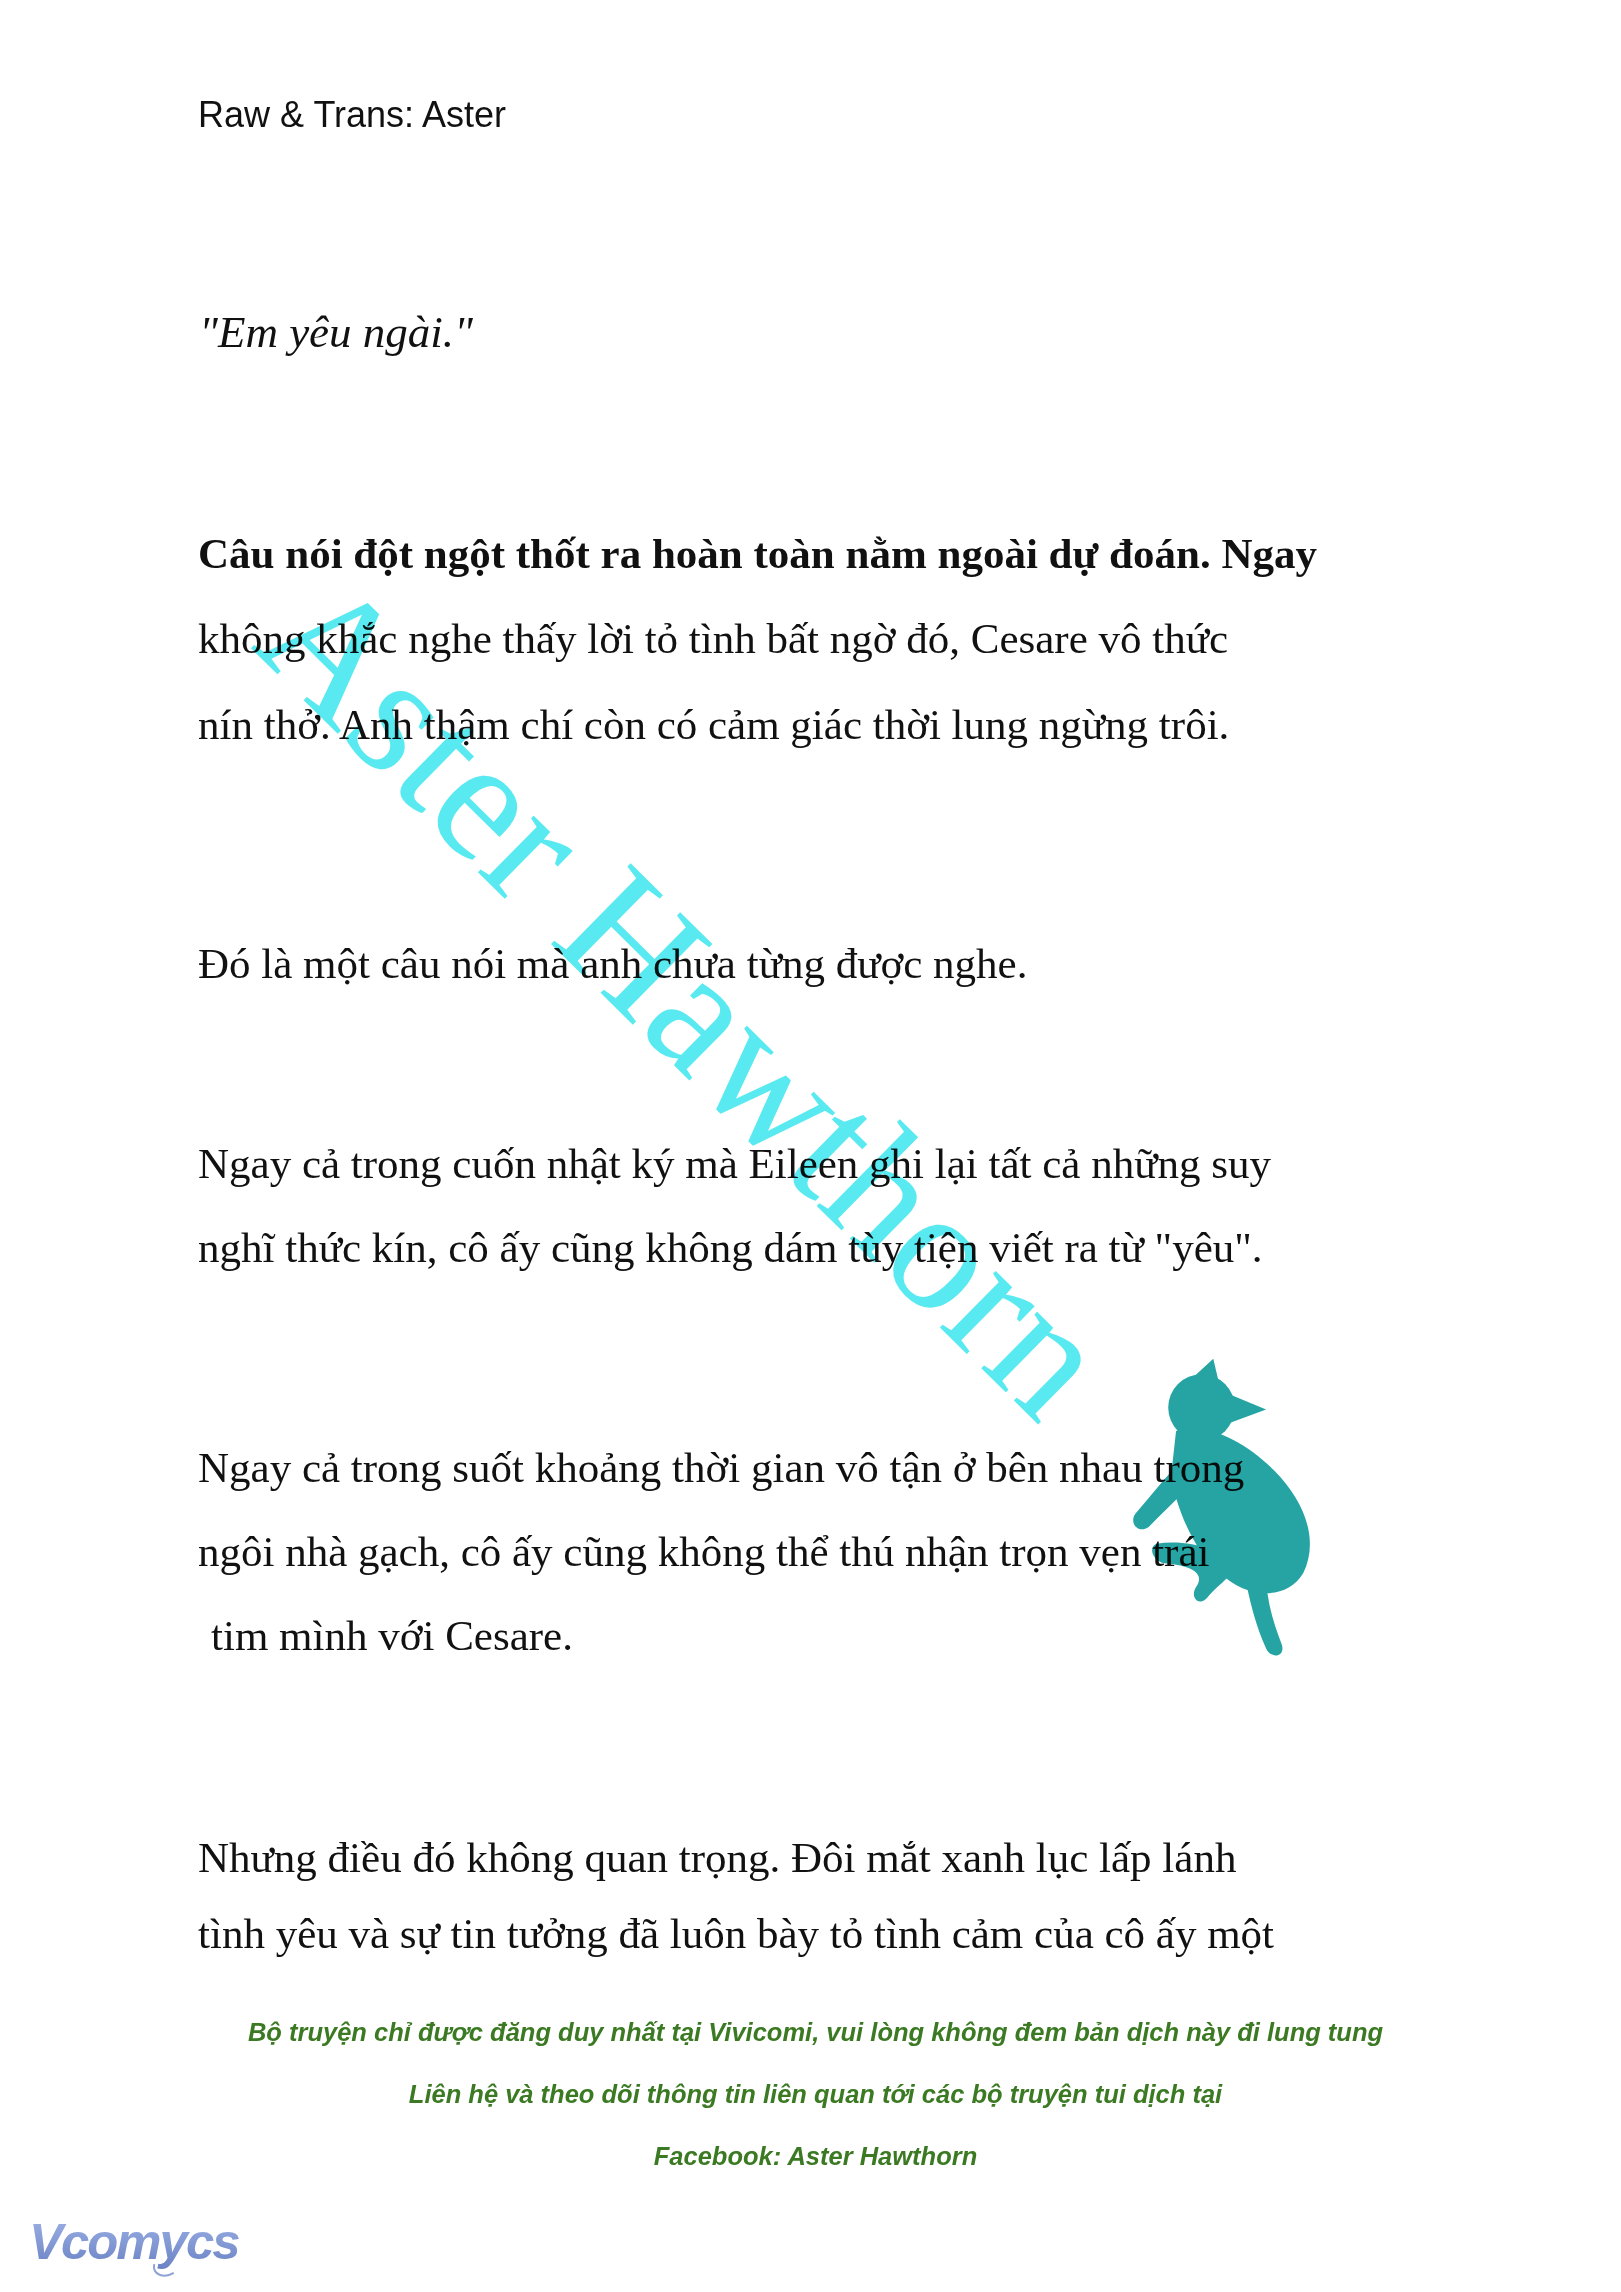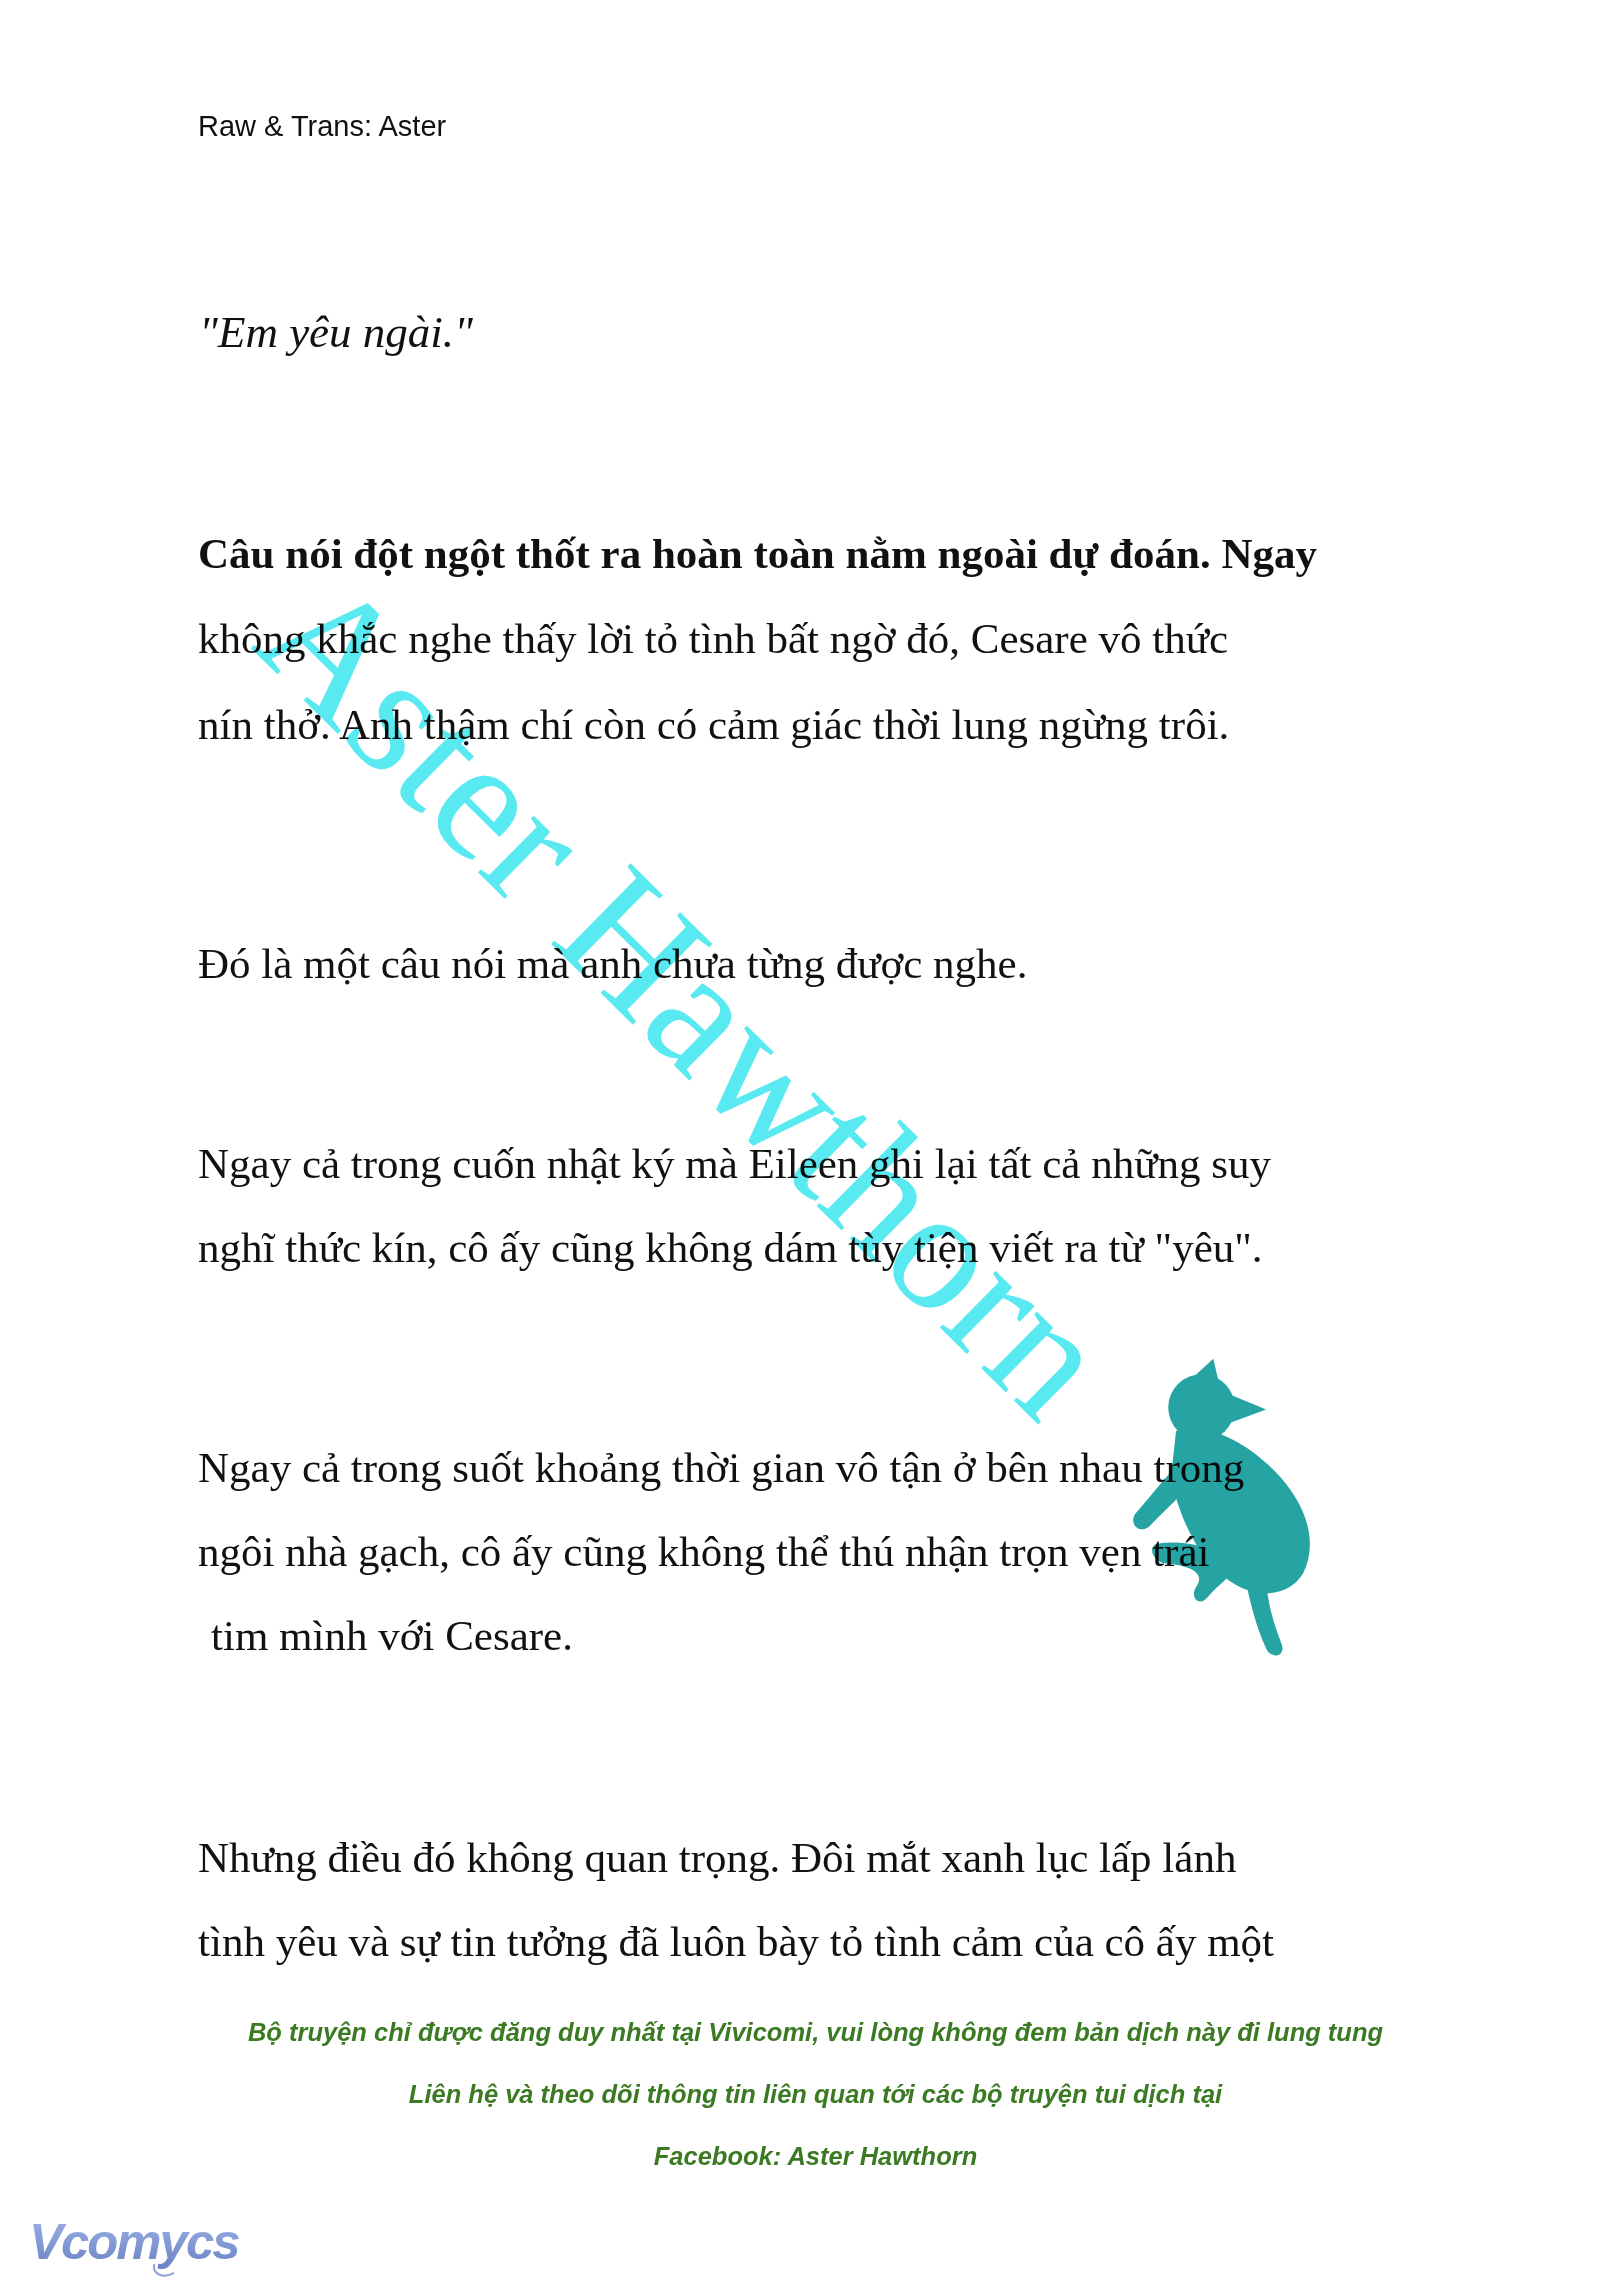--- a/index.html
+++ b/index.html
@@ -1,22 +1,22 @@
 <!DOCTYPE html>
 <html><head>
 <meta charset="utf-8">
 <style>
   html, body { margin: 0; padding: 0; }
   body {
     width: 1621px; height: 2293px; background: #ffffff; position: relative; overflow: hidden;
   }
   .header {
     position: absolute; left: 198px; top: 98px;
-    font-family: "Liberation Sans", sans-serif; font-size: 29px; color: #111;
-    line-height: 33px; white-space: nowrap; margin-top: 12px;
+    font-family: "Liberation Sans", sans-serif; font-size: 36px; color: #111;
+    line-height: 33px; white-space: nowrap;
   }
   .quote {
     position: absolute; left: 199px; top: 306px;
     font-family: "Liberation Serif", serif; font-style: italic; font-size: 45px; color: #111;
     line-height: 53px; white-space: nowrap;
   }
   .para {
     position: absolute; left: 198px;
     font-family: "Liberation Serif", serif; font-size: 43px; color: #111;
   }
@@ -59,21 +59,21 @@
 </div>
 
 <div class="para" style="top:1443px;">
   <div class="line" style="top:0px;">Ngay cả trong suốt khoảng thời gian vô tận ở bên nhau trong</div>
   <div class="line" style="top:84px;">ngôi nhà gạch, cô ấy cũng không thể thú nhận trọn vẹn trái</div>
   <div class="line" style="top:168px;margin-left:13px;">tim mình với Cesare.</div>
 </div>
 
 <div class="para" style="top:1833px;">
   <div class="line" style="top:0px;font-family:Liberation Serif, serif;">Nhưng điều đó không quan trọng. Đôi mắt xanh lục lấp lánh</div>
-  <div class="line" style="top:84px;">tình yêu và sự tin tưởng đã luôn bày tỏ tình cảm của cô ấy một</div>
+  <div class="line" style="top:76px;">tình yêu và sự tin tưởng đã luôn bày tỏ tình cảm của cô ấy một</div>
 </div>
 
 <div class="watermark">Aster Hawthorn</div>
 
 <svg class="cat" viewBox="1140 1370 220 330" xmlns="http://www.w3.org/2000/svg">
   <g fill="#26a4a4">
 
     <circle cx="1226" cy="1436" r="34"></circle>
 
     <polygon points="1212,1410 1238,1386 1246,1420"></polygon>

